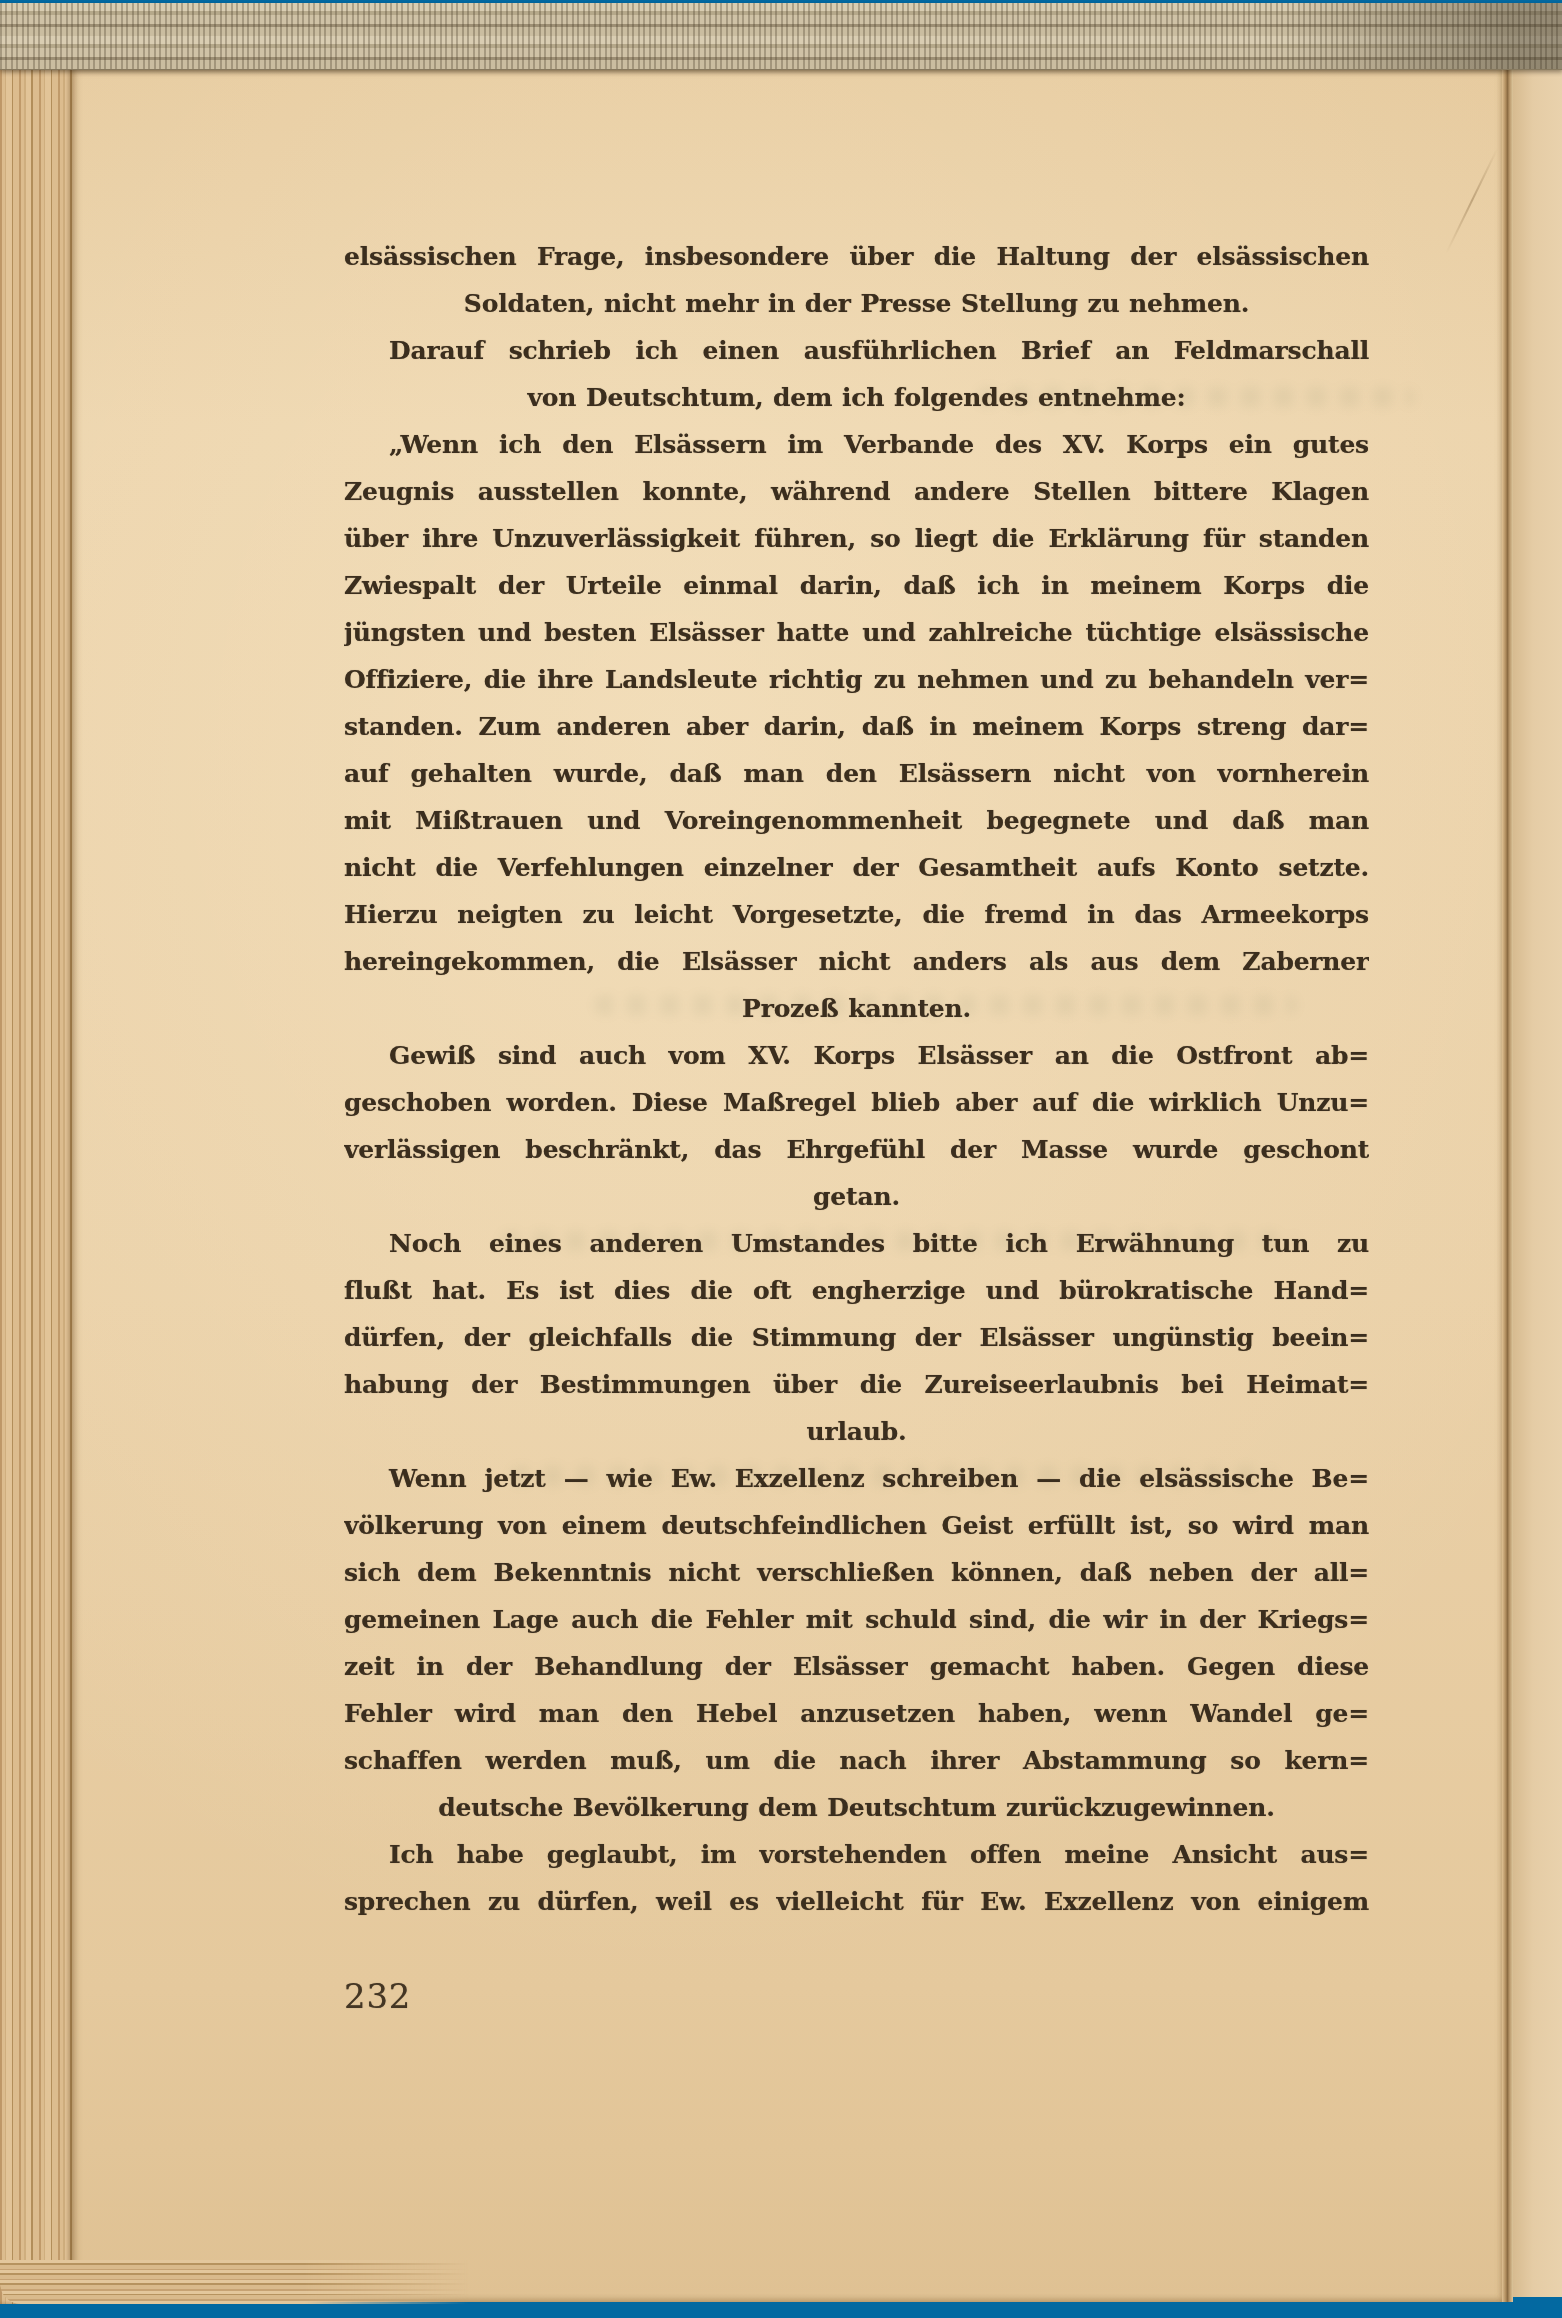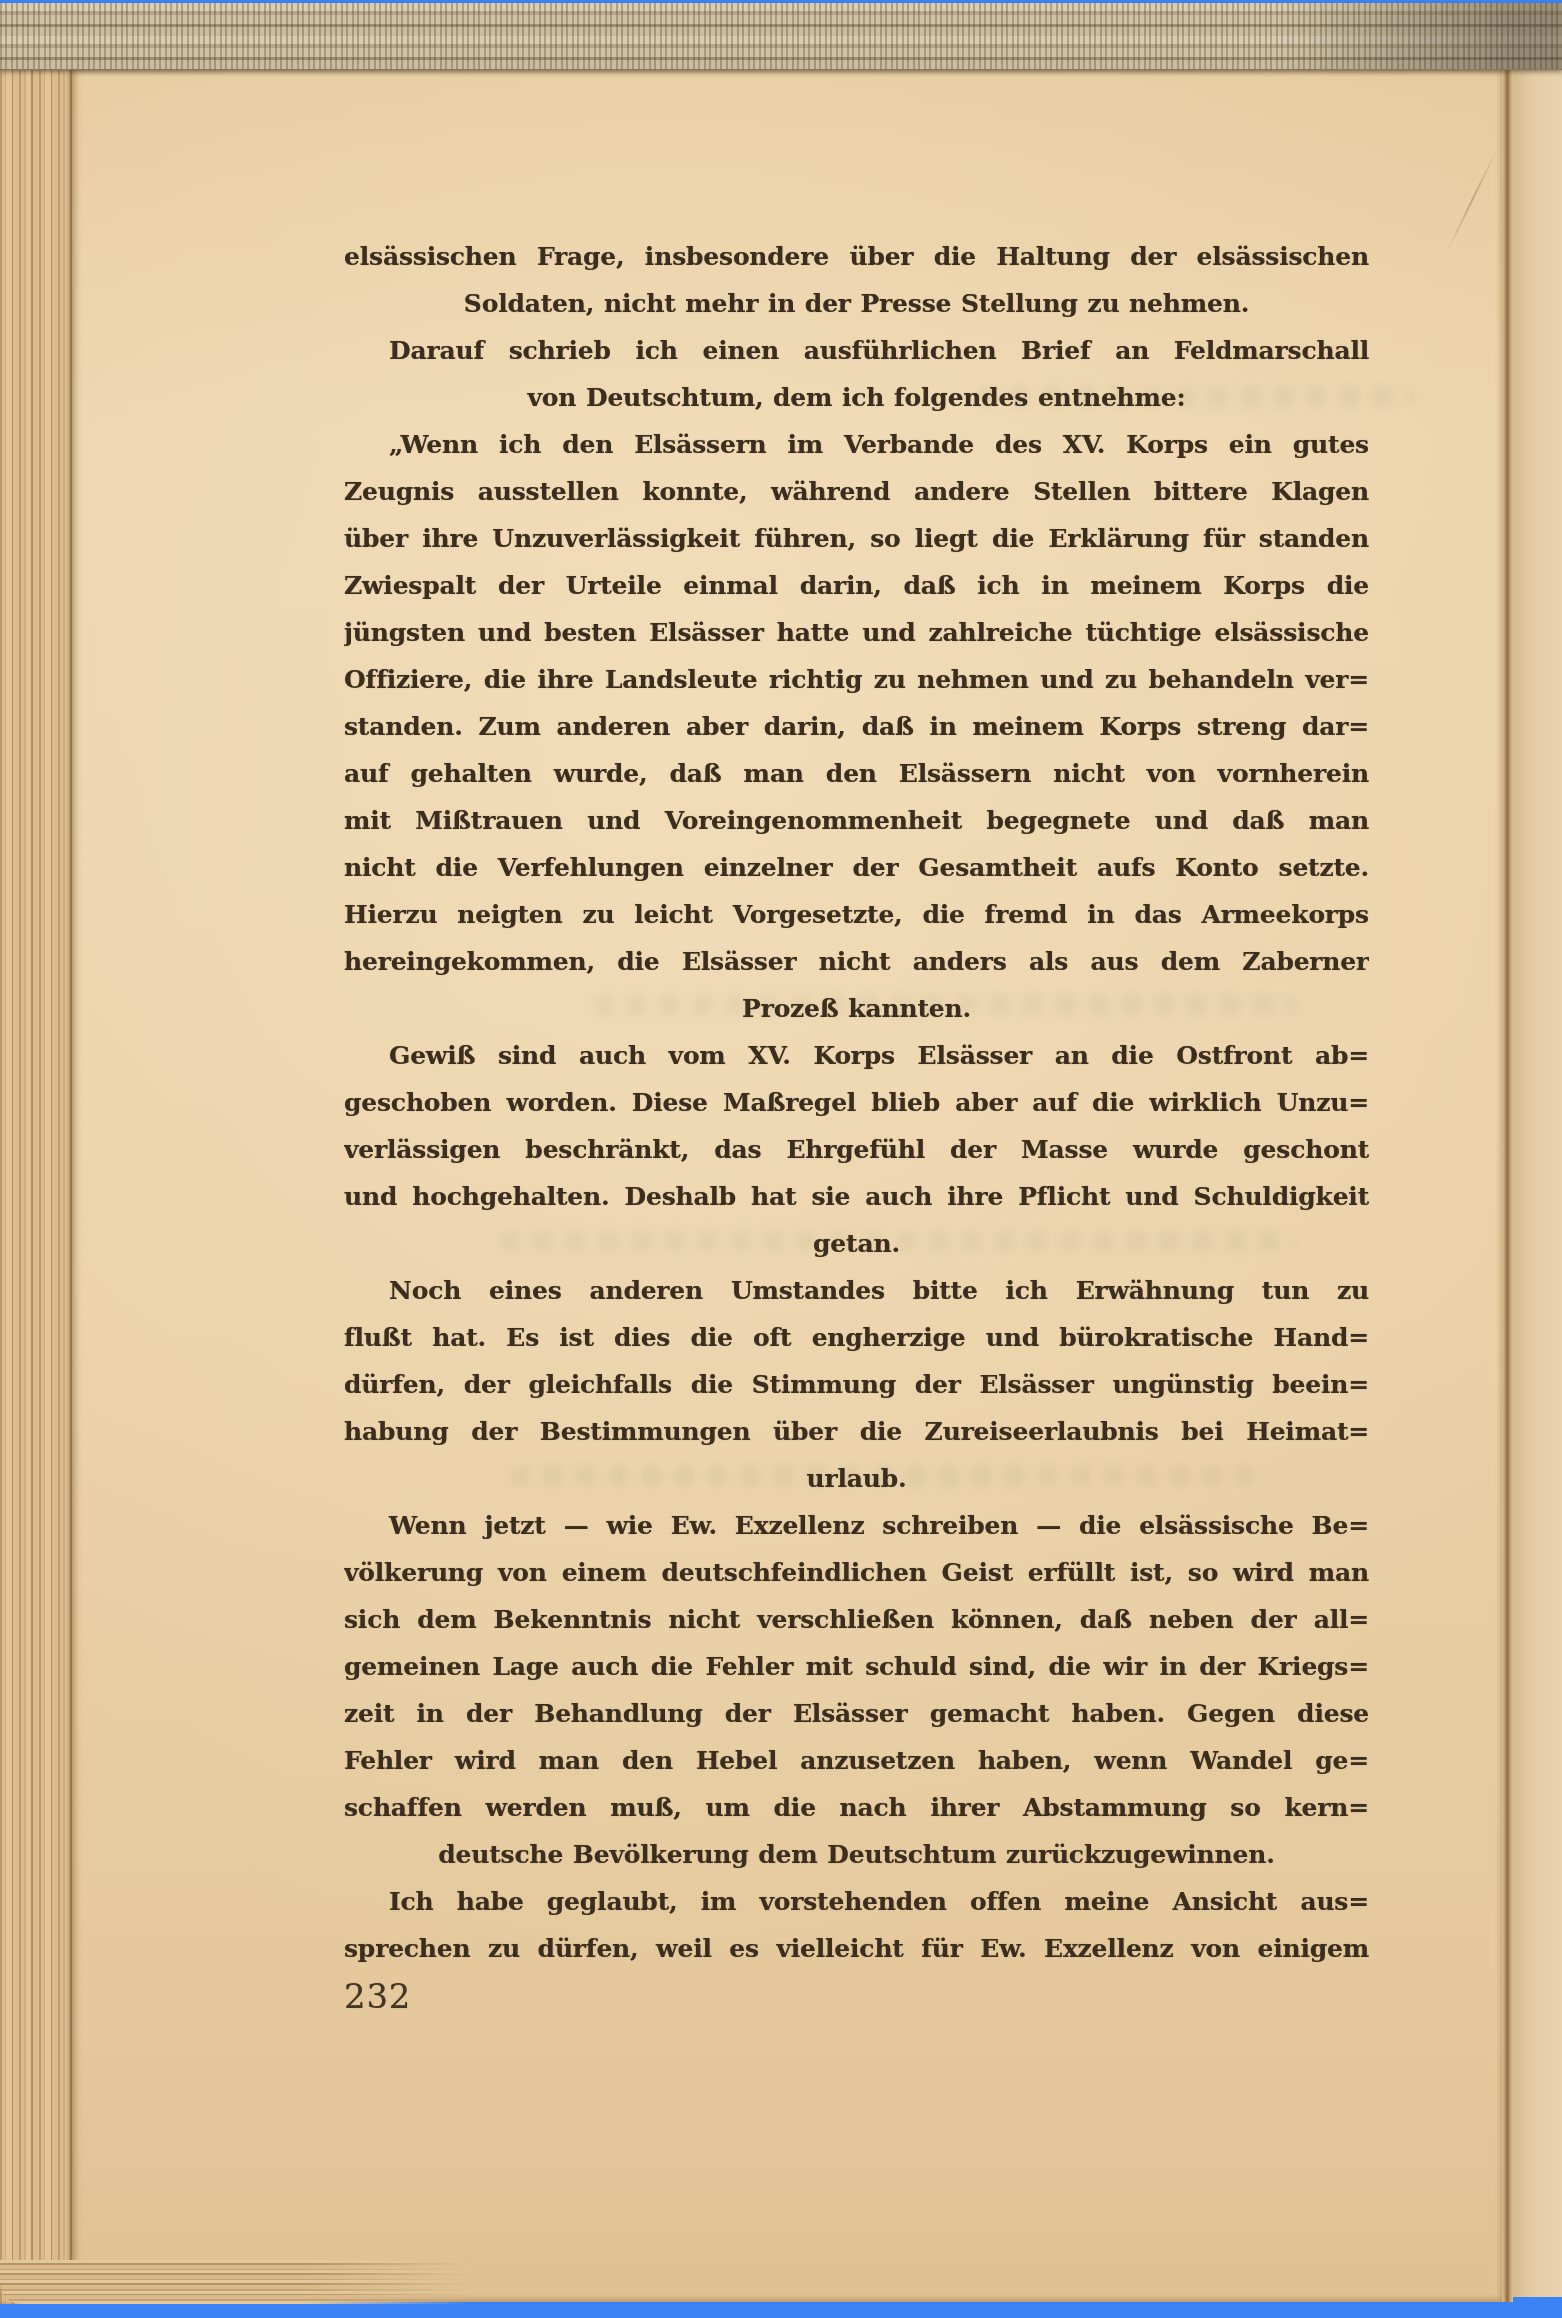--- a/index.html
+++ b/index.html
@@ -4,21 +4,21 @@
 <style>
   html, body {
     margin: 0; padding: 0;
     width: 1563px; height: 2319px;
     background: #0d0a07;
     overflow: hidden;
   }
   .book {
     position: relative;
     width: 1563px; height: 2319px;
-    background: #3b82f6;
+    background: #0369a1;
     font-family: "DejaVu Serif", serif;
   }
   
   .headband {
     position: absolute; left: 0; top: 3.1px; width: 1563px; height: 66px;
     background:
       linear-gradient(90deg, rgba(0,0,0,0) 82%, rgba(55,48,35,.38) 97%),
       repeating-linear-gradient(90deg, rgba(70,58,38,.30) 0 1.6px, rgba(0,0,0,0) 1.6px 5.5px),
       repeating-linear-gradient(180deg, #d9cdb2 0 7.8px, #b5a88a 7.8px 12.5px, #cfc2a6 12.5px 21px, #9d8f74 21px 24px, #cabda0 24px 33px),
       #c7b998;
@@ -152,21 +152,20 @@
         <div class="line justify">standen. Zum anderen aber darin, daß in meinem Korps streng dar=</div>
         <div class="line justify">auf gehalten wurde, daß man den Elsässern nicht von vornherein</div>
         <div class="line justify">mit Mißtrauen und Voreingenommenheit begegnete und daß man</div>
         <div class="line justify">nicht die Verfehlungen einzelner der Gesamtheit aufs Konto setzte.</div>
         <div class="line justify">Hierzu neigten zu leicht Vorgesetzte, die fremd in das Armeekorps</div>
         <div class="line justify">hereingekommen, die Elsässer nicht anders als aus dem Zaberner</div>
         <div class="line">Prozeß kannten.</div>
         <div class="line indent justify">Gewiß sind auch vom XV. Korps Elsässer an die Ostfront ab=</div>
         <div class="line justify">geschoben worden. Diese Maßregel blieb aber auf die wirklich Unzu=</div>
         <div class="line justify">verlässigen beschränkt, das Ehrgefühl der Masse wurde geschont</div>
-        <div class="line justify">und hochgehalten. Deshalb hat sie auch ihre Pflicht und Schuldigkeit</div>
         <div class="line">getan.</div>
         <div class="line indent justify">Noch eines anderen Umstandes bitte ich Erwähnung tun zu</div>
         <div class="line justify">flußt hat. Es ist dies die oft engherzige und bürokratische Hand=</div>
         <div class="line justify">dürfen, der gleichfalls die Stimmung der Elsässer ungünstig beein=</div>
         <div class="line justify">habung der Bestimmungen über die Zureiseerlaubnis bei Heimat=</div>
         <div class="line">urlaub.</div>
         <div class="line indent justify">Wenn jetzt — wie Ew. Exzellenz schreiben — die elsässische Be=</div>
         <div class="line justify">völkerung von einem deutschfeindlichen Geist erfüllt ist, so wird man</div>
         <div class="line justify">sich dem Bekenntnis nicht verschließen können, daß neben der all=</div>
         <div class="line justify">gemeinen Lage auch die Fehler mit schuld sind, die wir in der Kriegs=</div>

